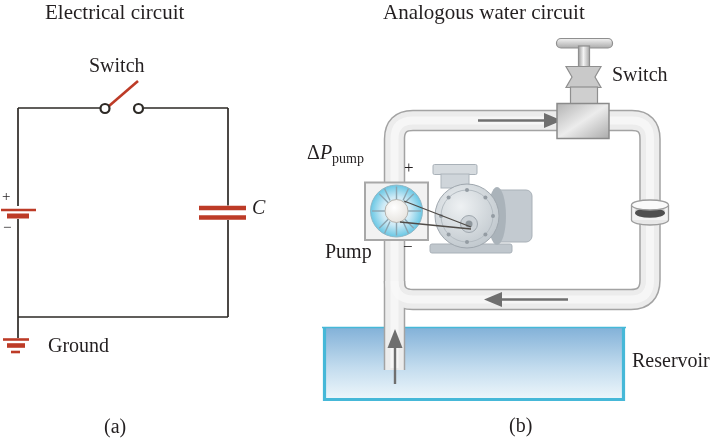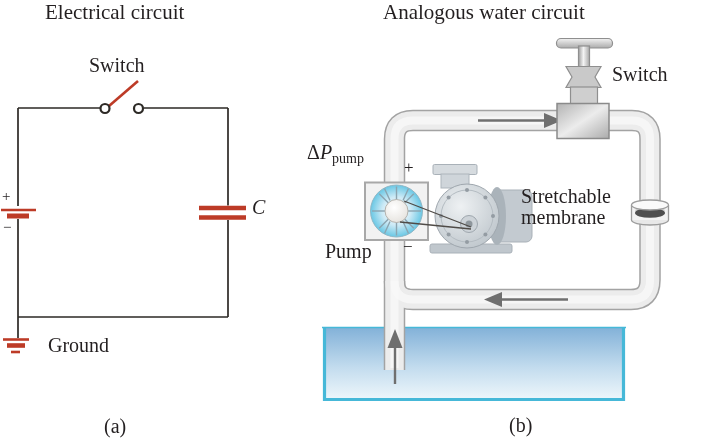--- a/index.html
+++ b/index.html
@@ -210,21 +210,18 @@
 
   <div class="lbl formula" style="left:307px;top:142px;">
     <span>Δ</span><span class="var">P</span><span class="subsc">pump</span>
   </div>
 
   <div class="lbl sign-md" style="left:404px;top:159px;">+</div>
   <div class="lbl sign-md" style="left:403px;top:238px;">−</div>
 
   <div class="lbl label" style="left:325px;top:241px;">Pump</div>
 
-  <div class="lbl label" style="left:521px;top:186px;">
-    <div>Stretchable</div>
-    <div>membrane</div>
-  </div>
-
+
+  <div class="lbl label" style="left:632px;top:350px;">Reservoir</div>
 
   <div class="lbl caption" style="left:509px;top:415px;">(b)</div>
 
 </div>
 
 </body></html>

